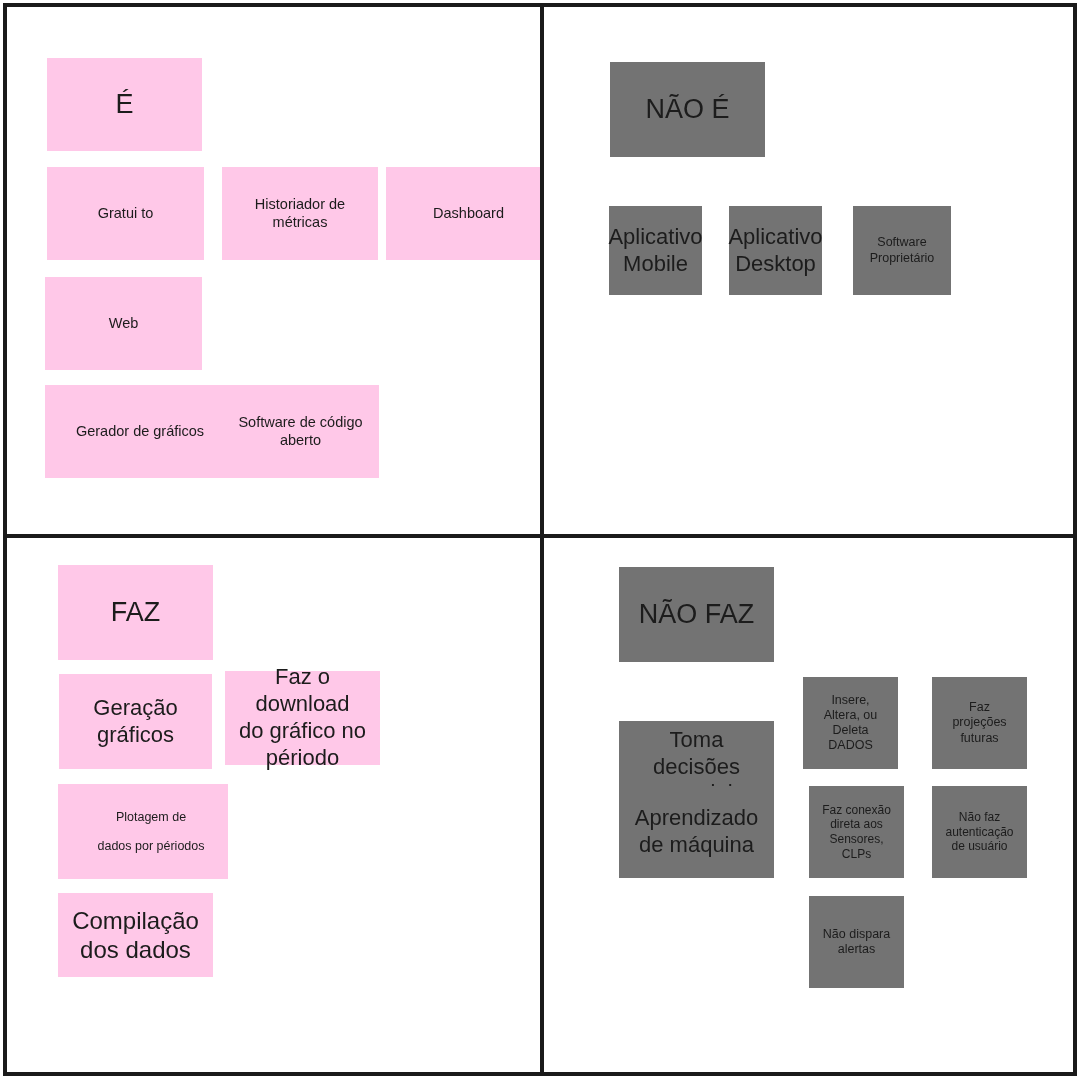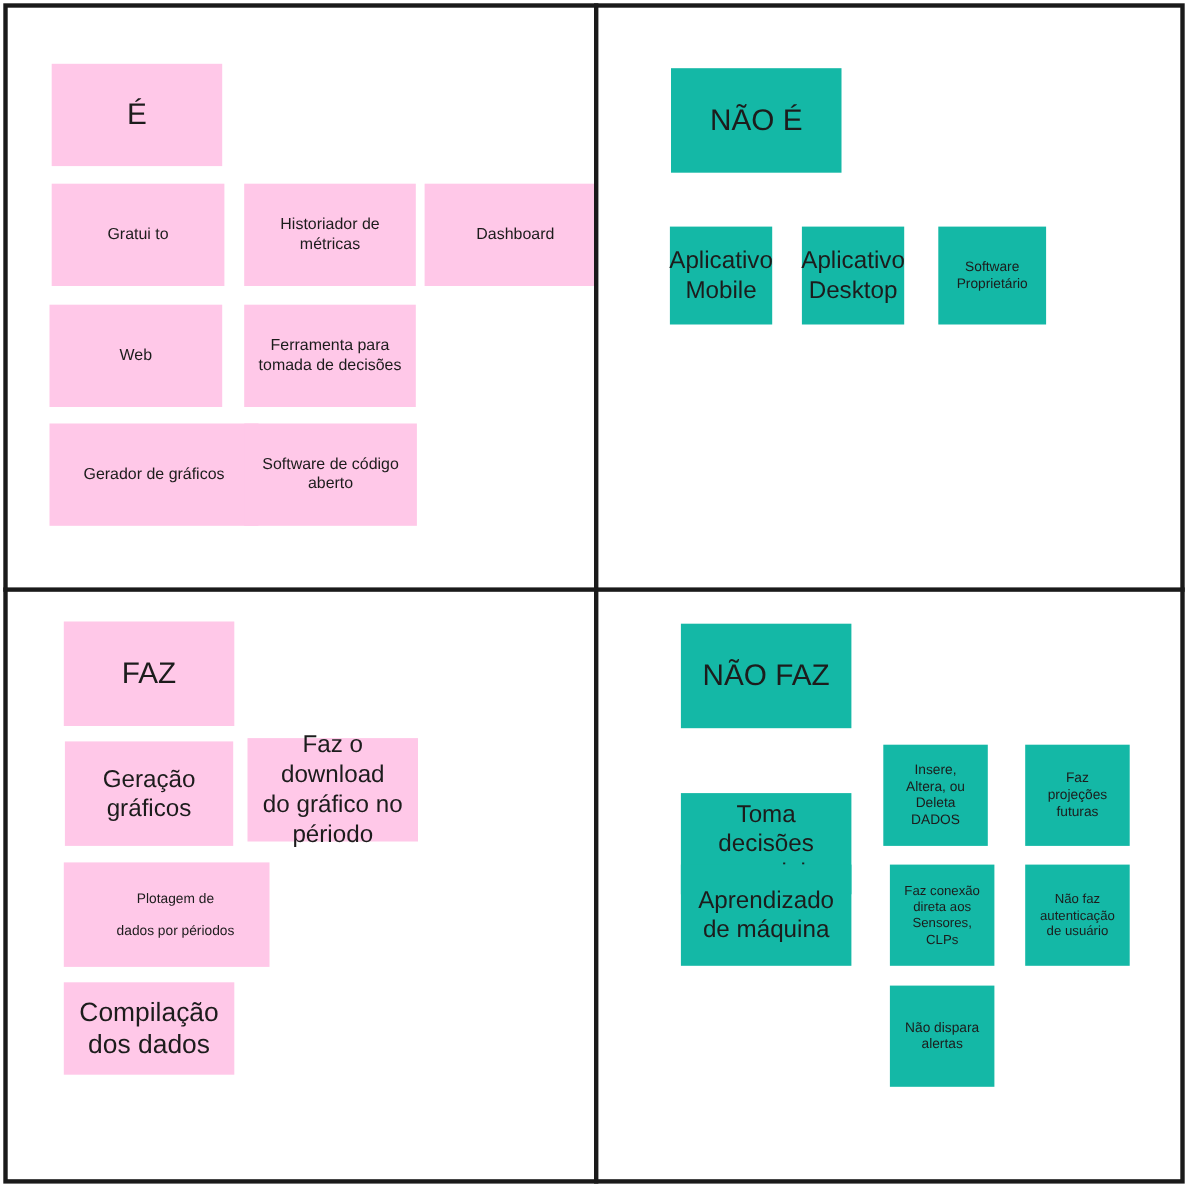--- a/index.html
+++ b/index.html
@@ -68,21 +68,21 @@
     justify-content: center;
     text-align: center;
     box-sizing: border-box;
     color: #1c1c1c;
     padding: 2px 6px;
     line-height: 1.22;
     white-space: pre-line;
     user-select: none;
   }
   .pink { background: #ffc8e8; }
-  .blue { background: #14b8a6; }
+  .blue { background: #737373; }
 
   .note.header {
     font-size: 27px;
     line-height: 1.2;
   }
   .note.body-lg  { font-size: 22px; }
   .note.body-md  { font-size: 14.5px; }
   .note.body-sm  { font-size: 12.5px; }
   .note.body-xs  { font-size: 12px; }
   .note.body-xl  { font-size: 22px; }
@@ -110,24 +110,20 @@
     </div>
 
     <div class="note pink body-md" style="left:379px; top:160px; width:165px; height:93px;">
       <span>Dashboard</span>
     </div>
 
     <div class="note pink body-md" style="left:38px; top:270px; width:157px; height:93px;">
       <span>Web</span>
     </div>
 
-    <div class="note pink body-md" style="left:215px; top:270px; width:156px; height:93px;">
-      <span>Ferramenta para
-tomada de decisões</span>
-    </div>
 
     <div class="note pink body-md" style="left:38px; top:378px; width:190px; height:93px;align-items:center;">
       <span>Gerador de gráficos</span>
     </div>
 
     <div class="note pink body-md" style="left:215px; top:378px; width:157px; height:93px;">
       <span>Software de código
 aberto</span>
     </div>
   </div>
@@ -164,21 +160,21 @@
       <span>Geração
 gráficos</span>
     </div>
 
     <div class="note pink body-xl" style="left:218px; top:133px; width:155px; height:94px;">
       <span>Faz o download
 do gráfico no
 périodo</span>
     </div>
 
-    <div class="note pink loose" style="left:51px; top:246px; width:187px; height:95px;padding-left:22px;">
+    <div class="note pink loose" style="left:51px; top:246px; width:170px; height:95px;padding-left:22px;">
       <span>Plotagem de
 dados por périodos</span>
     </div>
 
     <div class="note pink body-xxl" style="left:51px; top:355px; width:155px; height:84px;">
       <span>Compilação
 dos dados</span>
     </div>
   </div>
 

